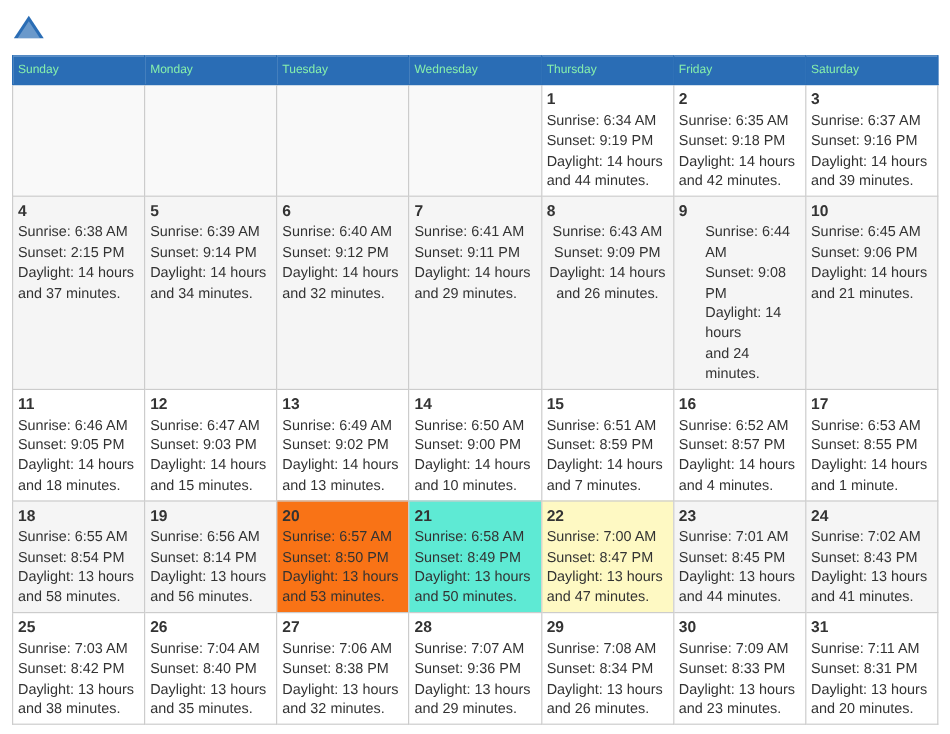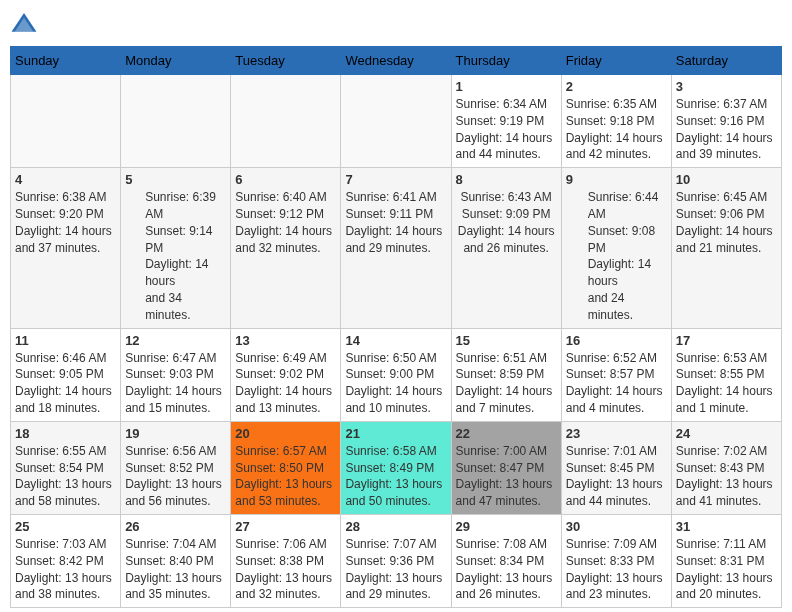--- a/index.html
+++ b/index.html
@@ -44,24 +44,24 @@
       font-size: 14px;
       color: #555;
     }
     .calendar {
       width: 100%;
       border-collapse: collapse;
       font-size: 11px;
     }
     .calendar th {
       background-color: #2a6db5;
-      color: #000000;
+      color: #86efac;
       padding: 6px 4px;
       text-align: left;
-      font-size: 13px;
+      font-size: 10px;
       font-weight: normal;
       border: 1px solid #2a6db5;
       margin-top: 44px;
     }
     .calendar td {
       border: 1px solid #ccc;
       vertical-align: top;
       padding: 4px;
       width: 110px;
       min-height: 80px;
@@ -145,27 +145,27 @@
           <div class="day-info" style="white-space: pre-line;">Sunrise: 6:37 AM
 Sunset: 9:16 PM
 Daylight: 14 hours
 and 39 minutes.</div>
         </td>
       </tr>
       <tr>
         <td style="background-color: rgb(245, 245, 245);">
           <div class="day-number">4</div>
           <div class="day-info" style="white-space: pre-line;">Sunrise: 6:38 AM
-Sunset: 9:20 PM
+Sunset: 2:15 PM
 Daylight: 14 hours
 and 37 minutes.</div>
         </td>
         <td style="background-color: rgb(245, 245, 245);">
           <div class="day-number">5</div>
-          <div class="day-info" style="white-space: pre-line; margin-left: 20px;">Sunrise: 6:39 AM
+          <div class="day-info" style="white-space: pre-line;">Sunrise: 6:39 AM
 Sunset: 9:14 PM
 Daylight: 14 hours
 and 34 minutes.</div>
         </td>
         <td style="background-color: rgb(245, 245, 245);">
           <div class="day-number">6</div>
           <div class="day-info" style="white-space: pre-line;">Sunrise: 6:40 AM
 Sunset: 9:12 PM
 Daylight: 14 hours
 and 32 minutes.</div>
@@ -254,39 +254,39 @@
         <td style="background-color: rgb(245, 245, 245);">
           <div class="day-number">18</div>
           <div class="day-info" style="white-space: pre-line;">Sunrise: 6:55 AM
 Sunset: 8:54 PM
 Daylight: 13 hours
 and 58 minutes.</div>
         </td>
         <td style="background-color: rgb(245, 245, 245);">
           <div class="day-number">19</div>
           <div class="day-info" style="white-space: pre-line;">Sunrise: 6:56 AM
-Sunset: 8:52 PM
+Sunset: 8:14 PM
 Daylight: 13 hours
 and 56 minutes.</div>
         </td>
         <td style="background-color: #f97316;">
           <div class="day-number">20</div>
           <div class="day-info" style="white-space: pre-line;">Sunrise: 6:57 AM
 Sunset: 8:50 PM
 Daylight: 13 hours
 and 53 minutes.</div>
         </td>
         <td style="background-color: #5eead4;">
           <div class="day-number">21</div>
           <div class="day-info" style="white-space: pre-line;">Sunrise: 6:58 AM
 Sunset: 8:49 PM
 Daylight: 13 hours
 and 50 minutes.</div>
         </td>
-        <td style="background-color: #a3a3a3;">
+        <td style="background-color: #fef9c3;">
           <div class="day-number">22</div>
           <div class="day-info" style="white-space: pre-line;">Sunrise: 7:00 AM
 Sunset: 8:47 PM
 Daylight: 13 hours
 and 47 minutes.</div>
         </td>
         <td style="background-color: rgb(245, 245, 245);">
           <div class="day-number">23</div>
           <div class="day-info" style="white-space: pre-line;">Sunrise: 7:01 AM
 Sunset: 8:45 PM

